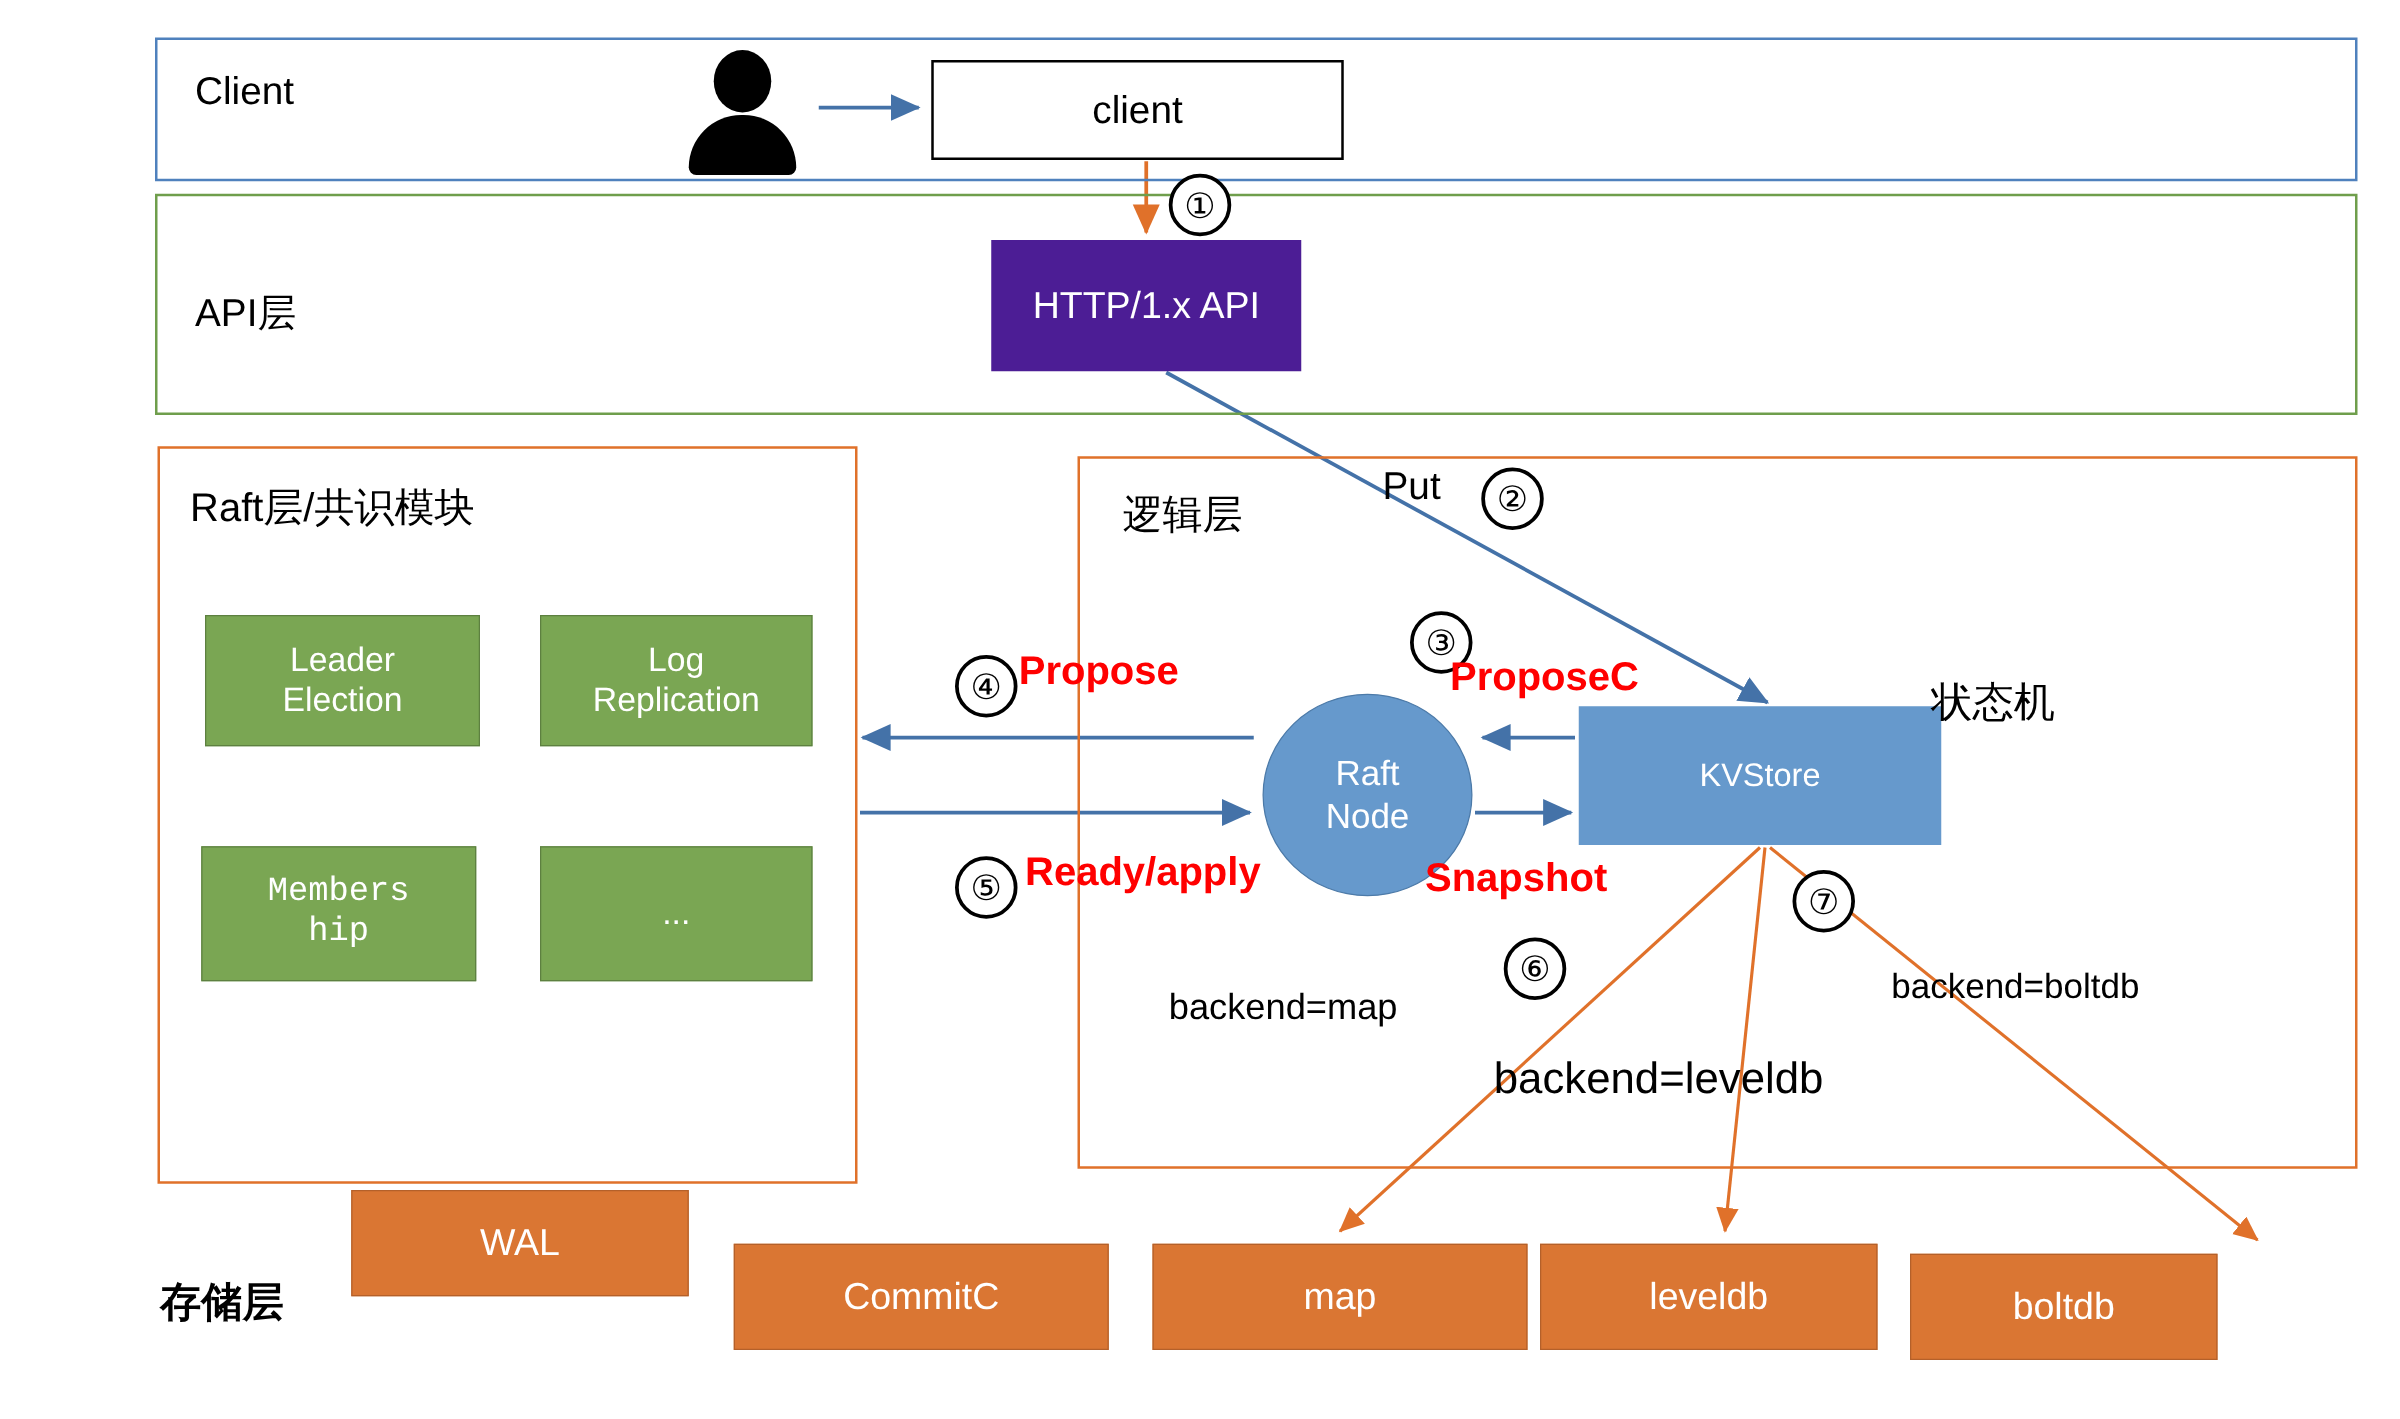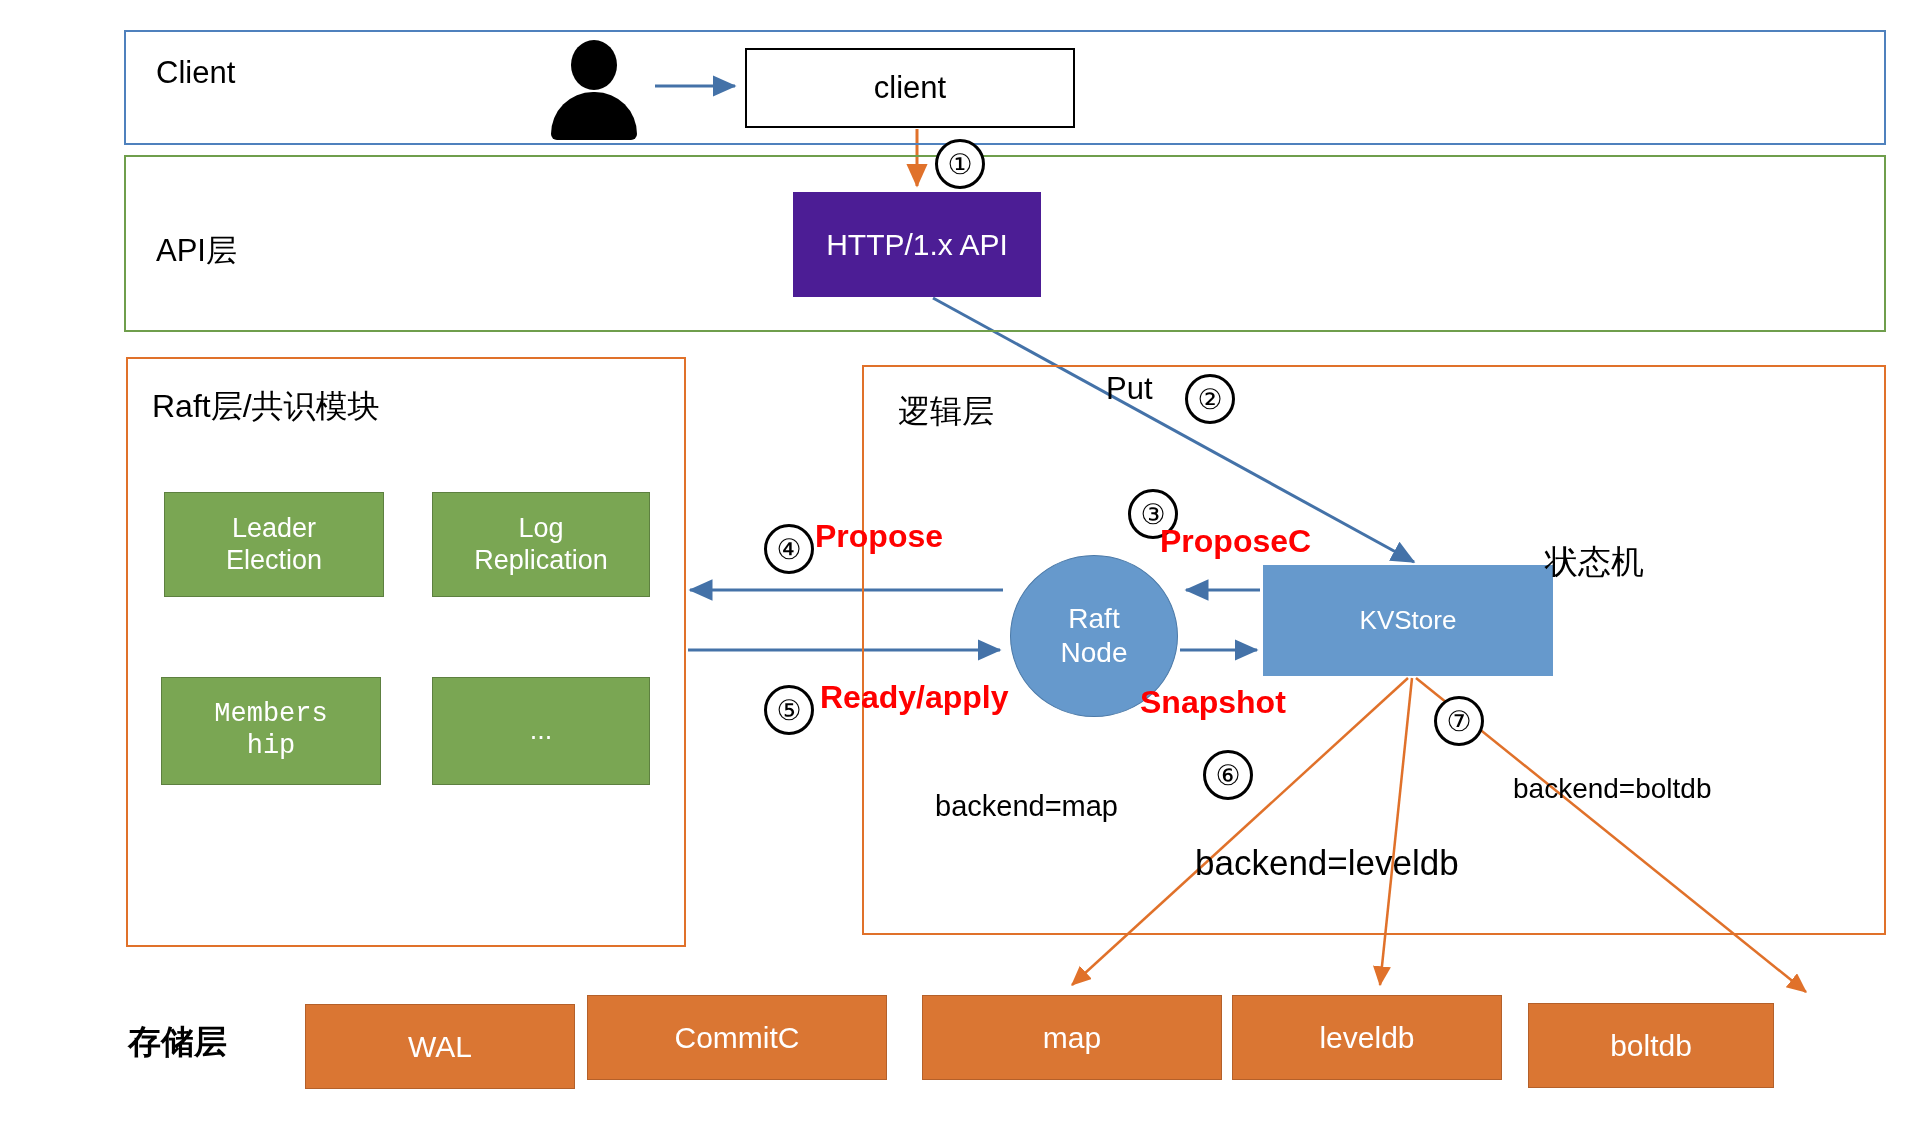--- a/index.html
+++ b/index.html
@@ -38,21 +38,21 @@
   .box-kv{left:1263px;top:565px;width:290px;height:111px;background:#6699cc;
           color:#fff;font-size:26px;}
 
   .green{background:#7aa653;border:1px solid #5d8040;color:#fff;font-size:27px;line-height:1.18;}
   .g1{left:164px;top:492px;width:220px;height:105px;}
   .g2{left:432px;top:492px;width:218px;height:105px;}
   .g3{left:161px;top:677px;width:220px;height:108px;font-family:Liberation Mono, monospace;}
   .g4{left:432px;top:677px;width:218px;height:108px;}
 
   .orange{background:#da7633;border:1px solid #b4602a;color:#fff;font-size:30px;}
-  .o1{left:281px;top:1004px;width:270px;height:85px;margin-left:24px;}
+  .o1{left:281px;top:952px;width:270px;height:85px;}
   .o2{left:587px;top:995px;width:300px;height:85px;}
   .o3{left:922px;top:995px;width:300px;height:85px;}
   .o4{left:1232px;top:995px;width:270px;height:85px;}
   .o5{left:1528px;top:1003px;width:246px;height:85px;}
 
   
   .raft-node{position:absolute;left:1010px;top:555px;width:166px;height:160px;
              background:#6699cc;border:1px solid #4c7aa8;border-radius:50%;
              display:flex;align-items:center;justify-content:center;
              color:#fff;font-size:28px;line-height:1.2;text-align:center;}

